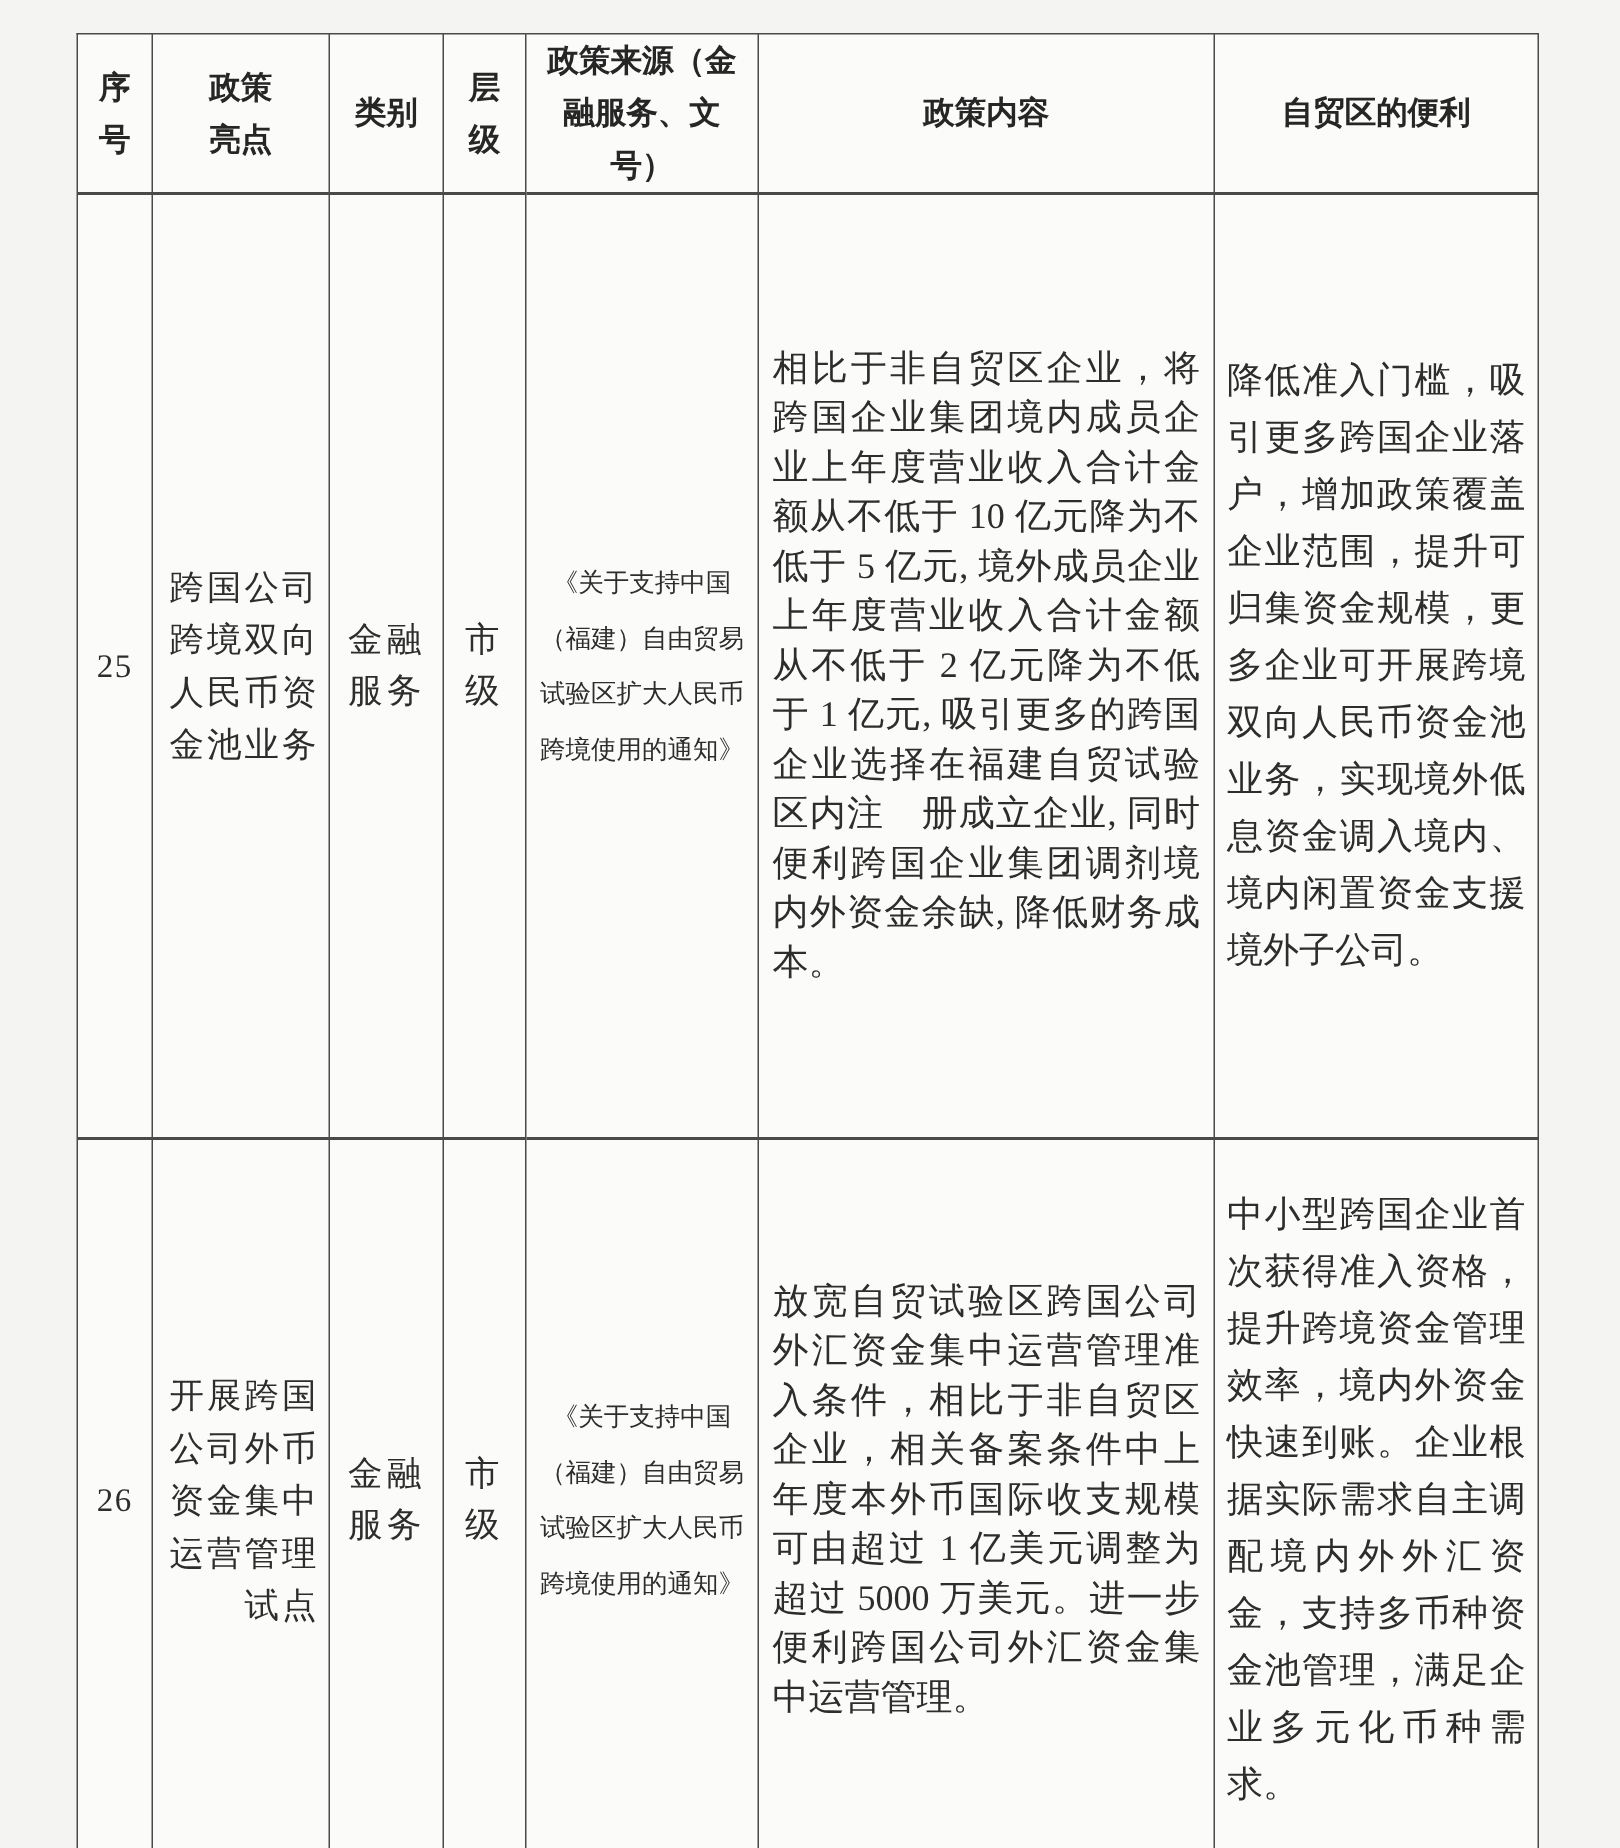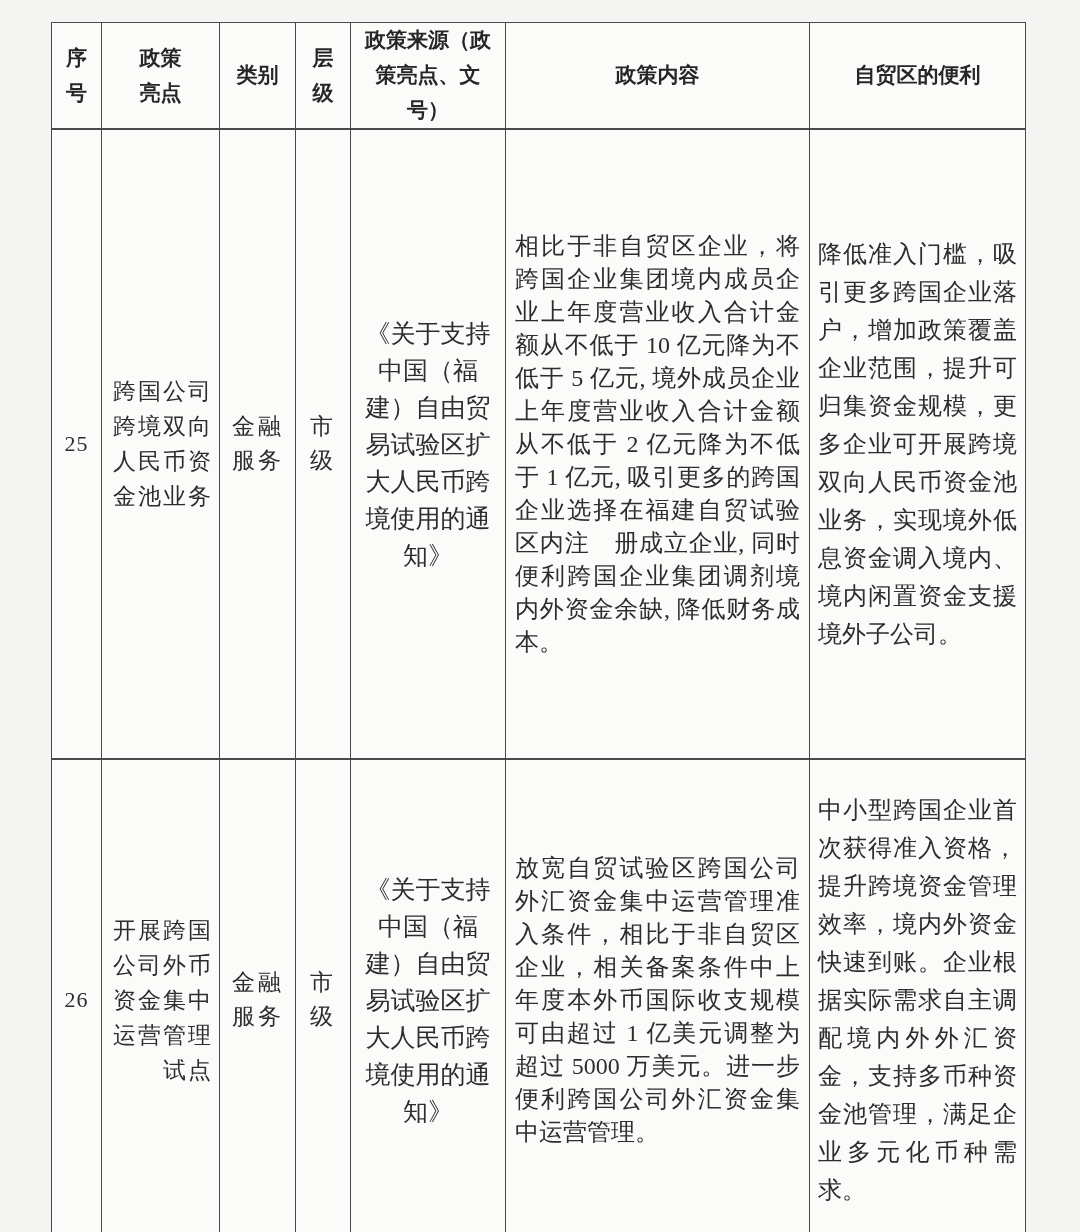--- a/index.html
+++ b/index.html
@@ -70,21 +70,21 @@
     text-align: right;
     padding: 0 11px;
   }
   td.c-level {
     font-size: 23px;
     line-height: 34px;
     text-align: left;
     padding: 0 14px;
   }
   td.c-source {
-    font-size: 25px;
+    font-size: 17px;
     line-height: 37px;
     text-align: center;
     padding: 0 4px;
   }
   td.c-content {
     font-size: 24px;
     line-height: 33px;
     text-align: justify;
     text-justify: inter-character;
     padding: 0 9px;
@@ -109,21 +109,21 @@
     <col style="width:155px">
     <col style="width:304px">
     <col style="width:216px">
   </colgroup>
   <thead>
     <tr>
       <th class="h-no">序号</th>
       <th class="h-light">政策亮点</th>
       <th class="h-cat">类别</th>
       <th class="h-level">层级</th>
-      <th class="h-source">政策来源（政策亮点、文号）</th>
+      <th class="h-source">政策来源（金融服务、文号）</th>
       <th class="h-content">政策内容</th>
       <th class="h-benefit">自贸区的便利</th>
     </tr>
   </thead>
   <tbody>
     <tr class="body-row row-25">
       <td class="c-no">25</td>
       <td class="c-highlight">跨国公司跨境双向人民币资金池业务</td>
       <td class="c-category">金融服务</td>
       <td class="c-level">市级</td>

